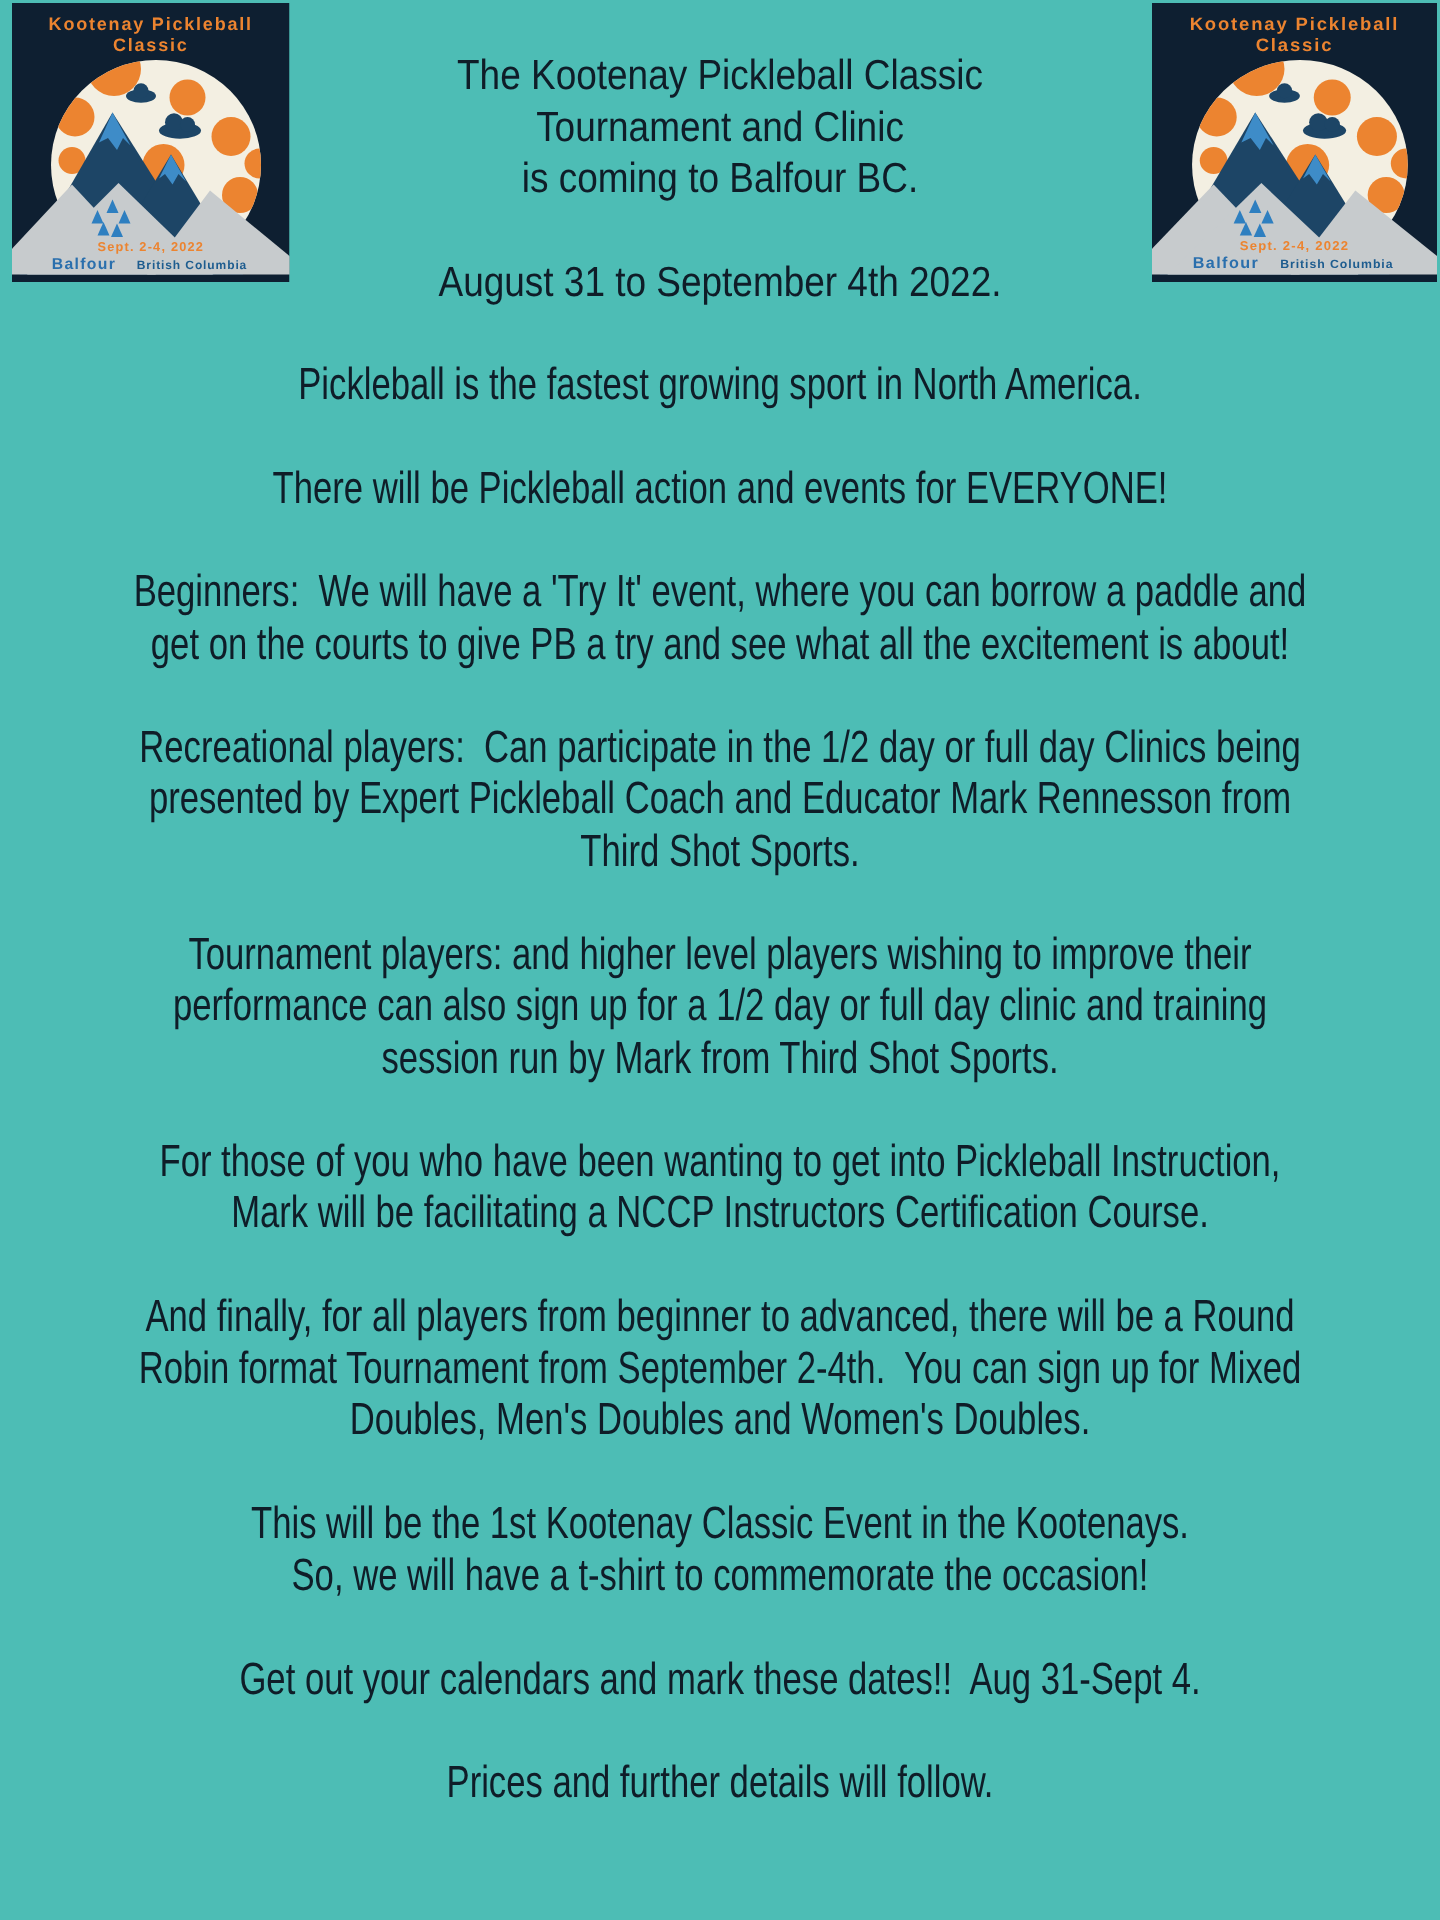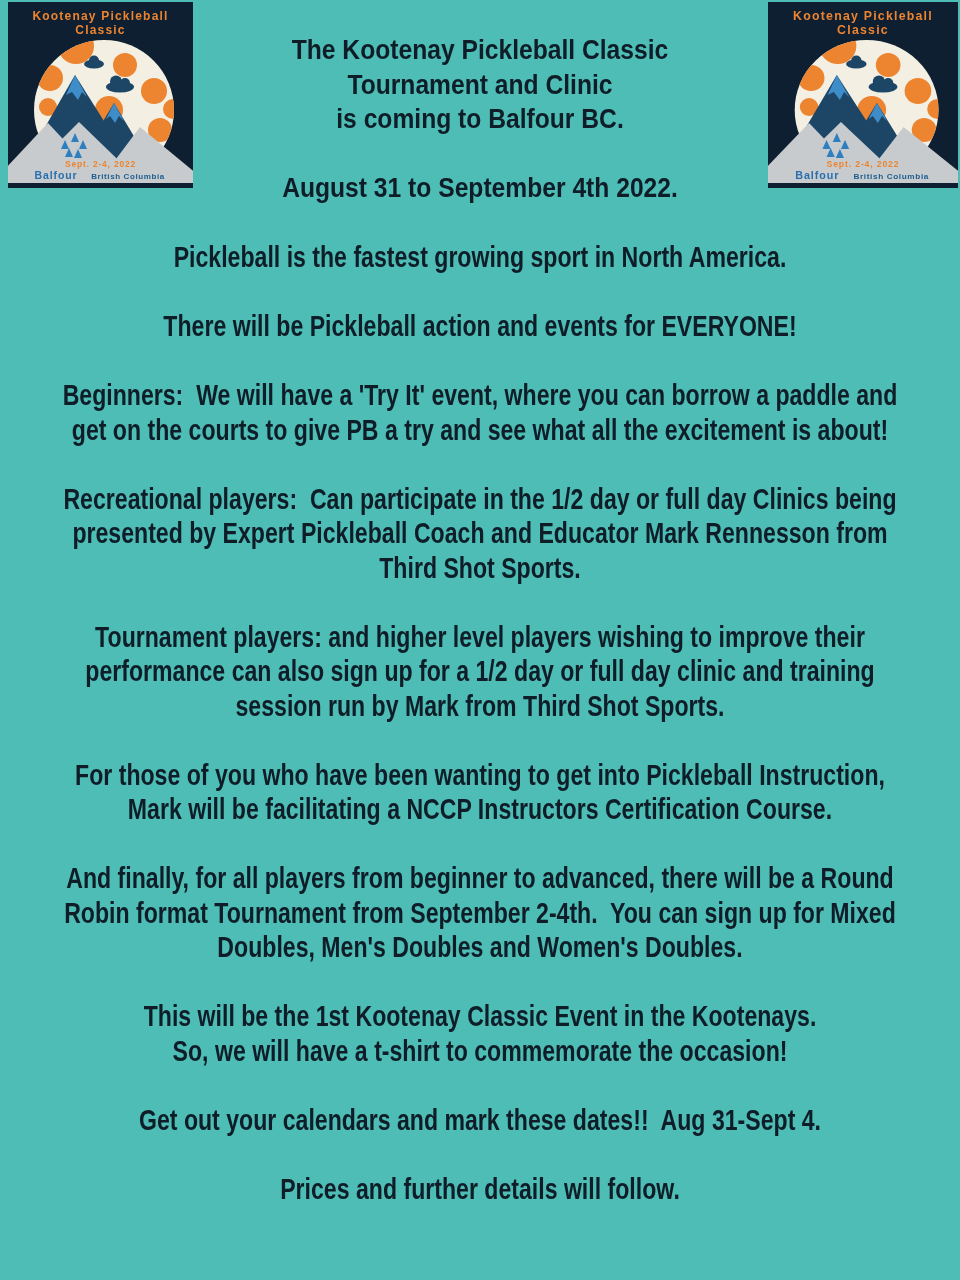--- a/index.html
+++ b/index.html
@@ -14,21 +14,21 @@
   .logo { position: absolute; top: 2px; display: block; }
   .logo-left  { left: 8px;   width: 185px; height: 186px; }
   .logo-right { left: 768px; width: 190px; height: 186px; }
 
   .content {
     position: absolute;
     left: 0;
     top: 33px;
     width: 960px;
     color: #0f1d28;
-    font-weight: bold;
+    font-weight: normal;
     text-align: center;
   }
   .content p { margin: 0 0 34.5px 0; white-space: pre-wrap; }
   .heading, .dateline {
     font-size: 28px;
     line-height: 34.5px;
     transform: scaleX(0.88);
     transform-origin: 50% 50%;
   }
   .cond {

